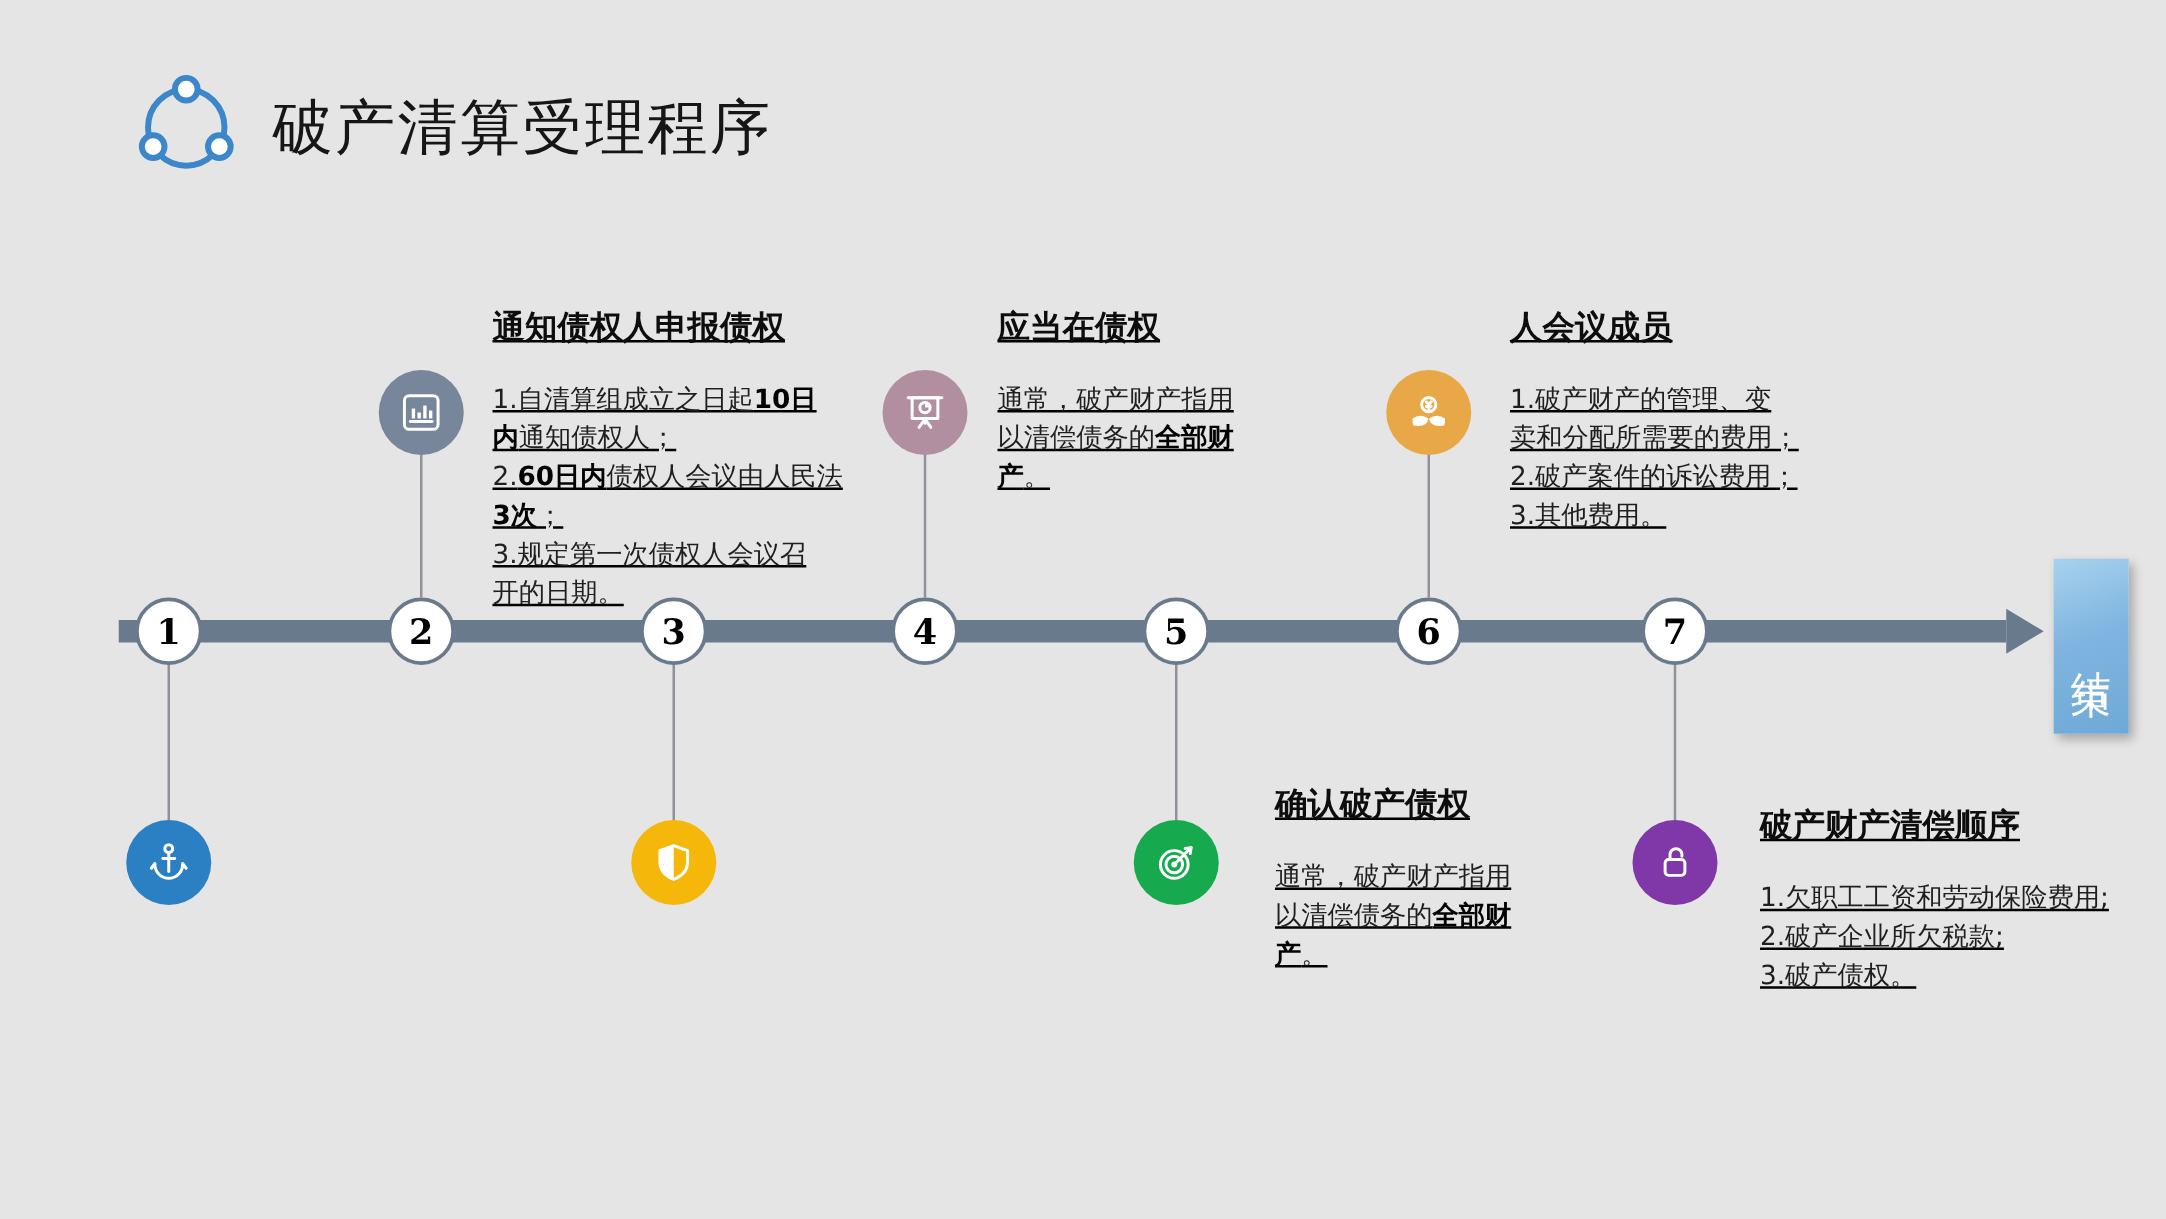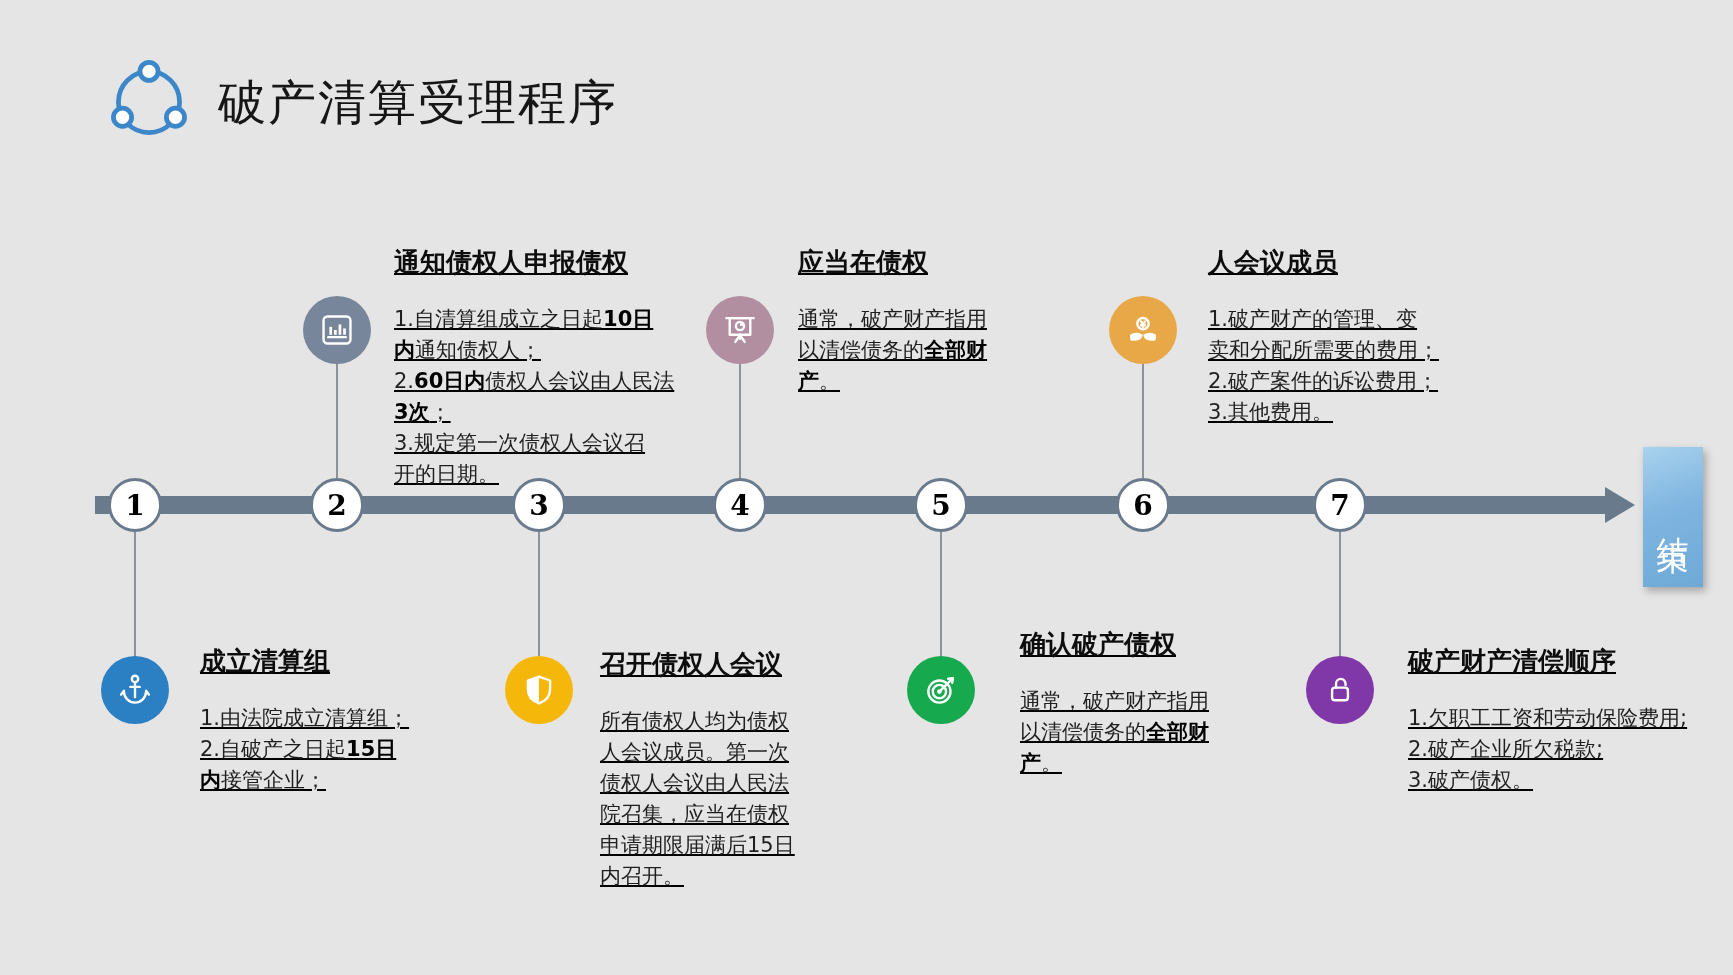--- a/index.html
+++ b/index.html
@@ -163,44 +163,29 @@
       <path d="M20.2 15 q-4 -2.6 -8 0 q0.4 4.6 7.6 3.6 q0.6 -2 0.4 -3.6 Z" fill="#fff" stroke="none"></path>
     </svg>
   </div>
   <div class="icon-circle i6" style="background-color: rgb(128, 56, 168);">
     <svg viewBox="0 0 24 24" width="38" height="38">
       <rect x="7" y="10.5" width="10" height="8" rx="1.8"></rect>
       <path d="M9.5 10.5 V8 a3 3 0 0 1 6 0 v0.9"></path>
     </svg>
   </div>
 
-  <div class="tblock t0">
-    <div class="heading">成立清算组</div>
-    <div class="bodytxt"><span>1.由法院成立清算组；
-2.自破产之日起</span><span class="b">15日
-内</span><span>接管企业；</span></div>
-  </div>
   <div class="tblock t1">
     <div class="heading">通知债权人申报债权</div>
     <div class="bodytxt"><span>1.自清算组成立之日起</span><span class="b">10日
 内</span><span>通知债权人；
 2.</span><span class="b">60日内</span><span>债权人会议由人民法
 </span><span class="b">3次</span><span>；
 3.规定第一次债权人会议召
 开的日期。</span></div>
   </div>
-  <div class="tblock t2">
-    <div class="heading">召开债权人会议</div>
-    <div class="bodytxt"><span>所有债权人均为债权
-人会议成员。第一次
-债权人会议由人民法
-院召集，应当在债权
-申请期限届满后15日
-内召开。</span></div>
-  </div>
   <div class="tblock t3">
     <div class="heading">应当在债权</div>
     <div class="bodytxt"><span>通常，破产财产指用
 以清偿债务的</span><span class="b">全部财
 产</span><span>。</span></div>
   </div>
   <div class="tblock t4">
     <div class="heading">确认破产债权</div>
     <div class="bodytxt"><span>通常，破产财产指用
 以清偿债务的</span><span class="b">全部财

